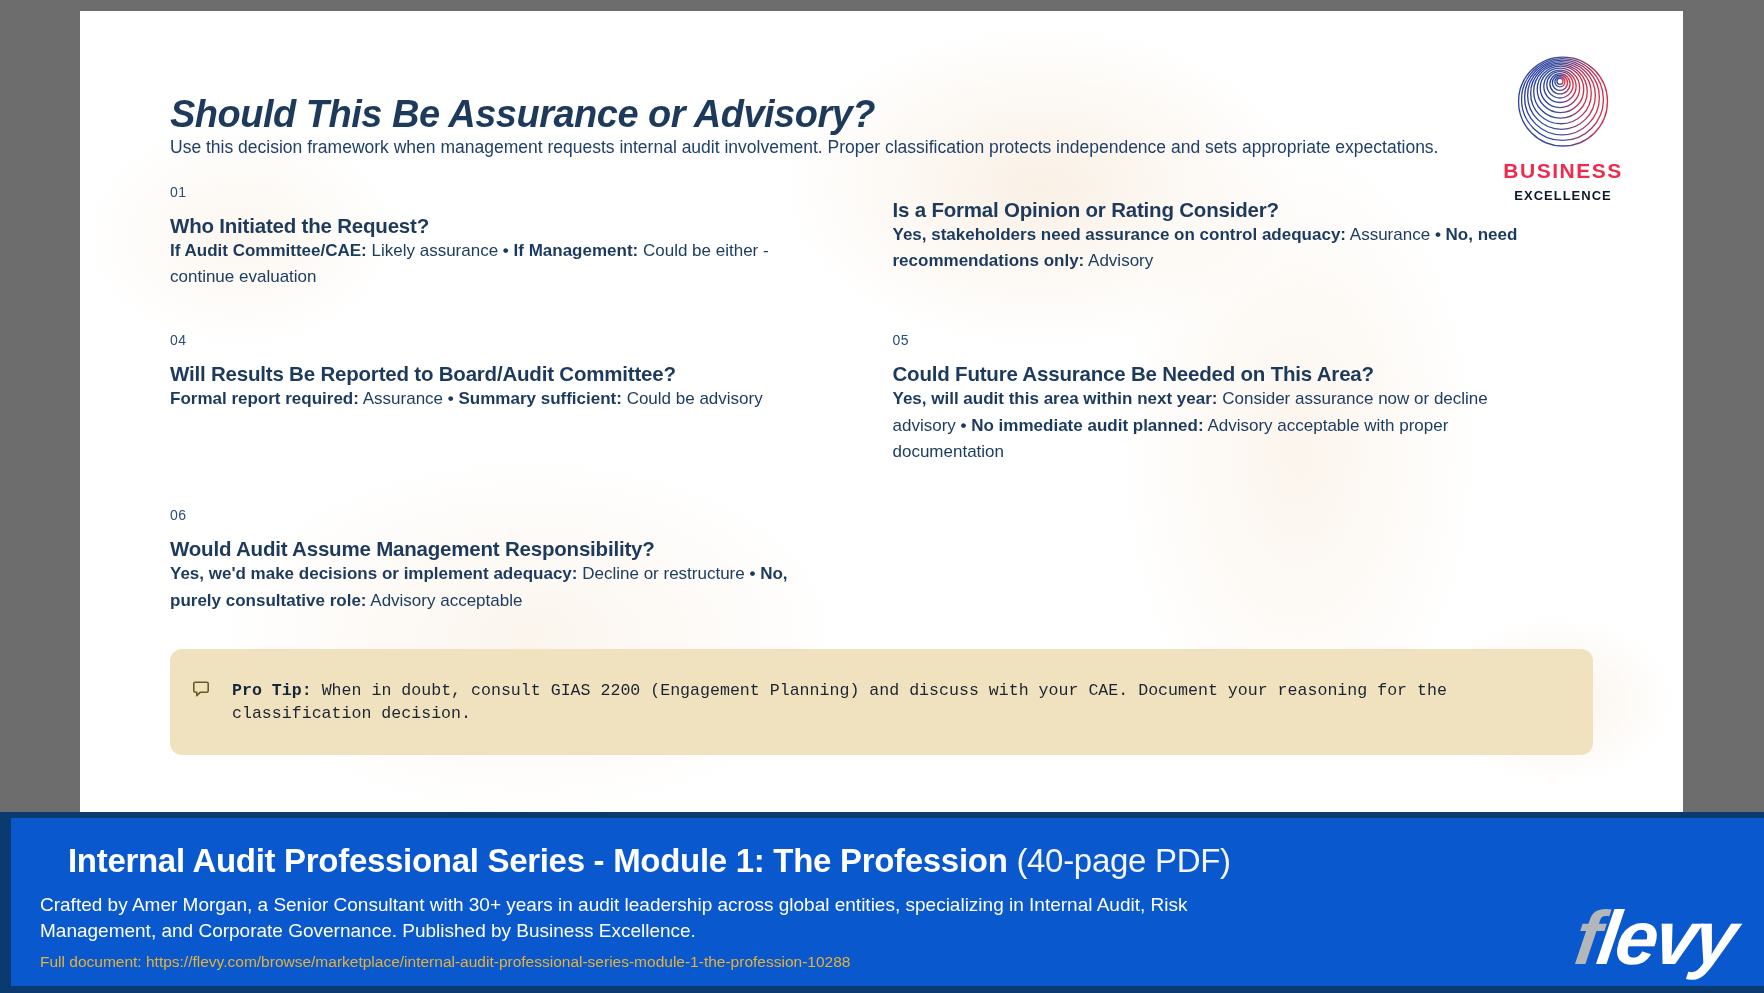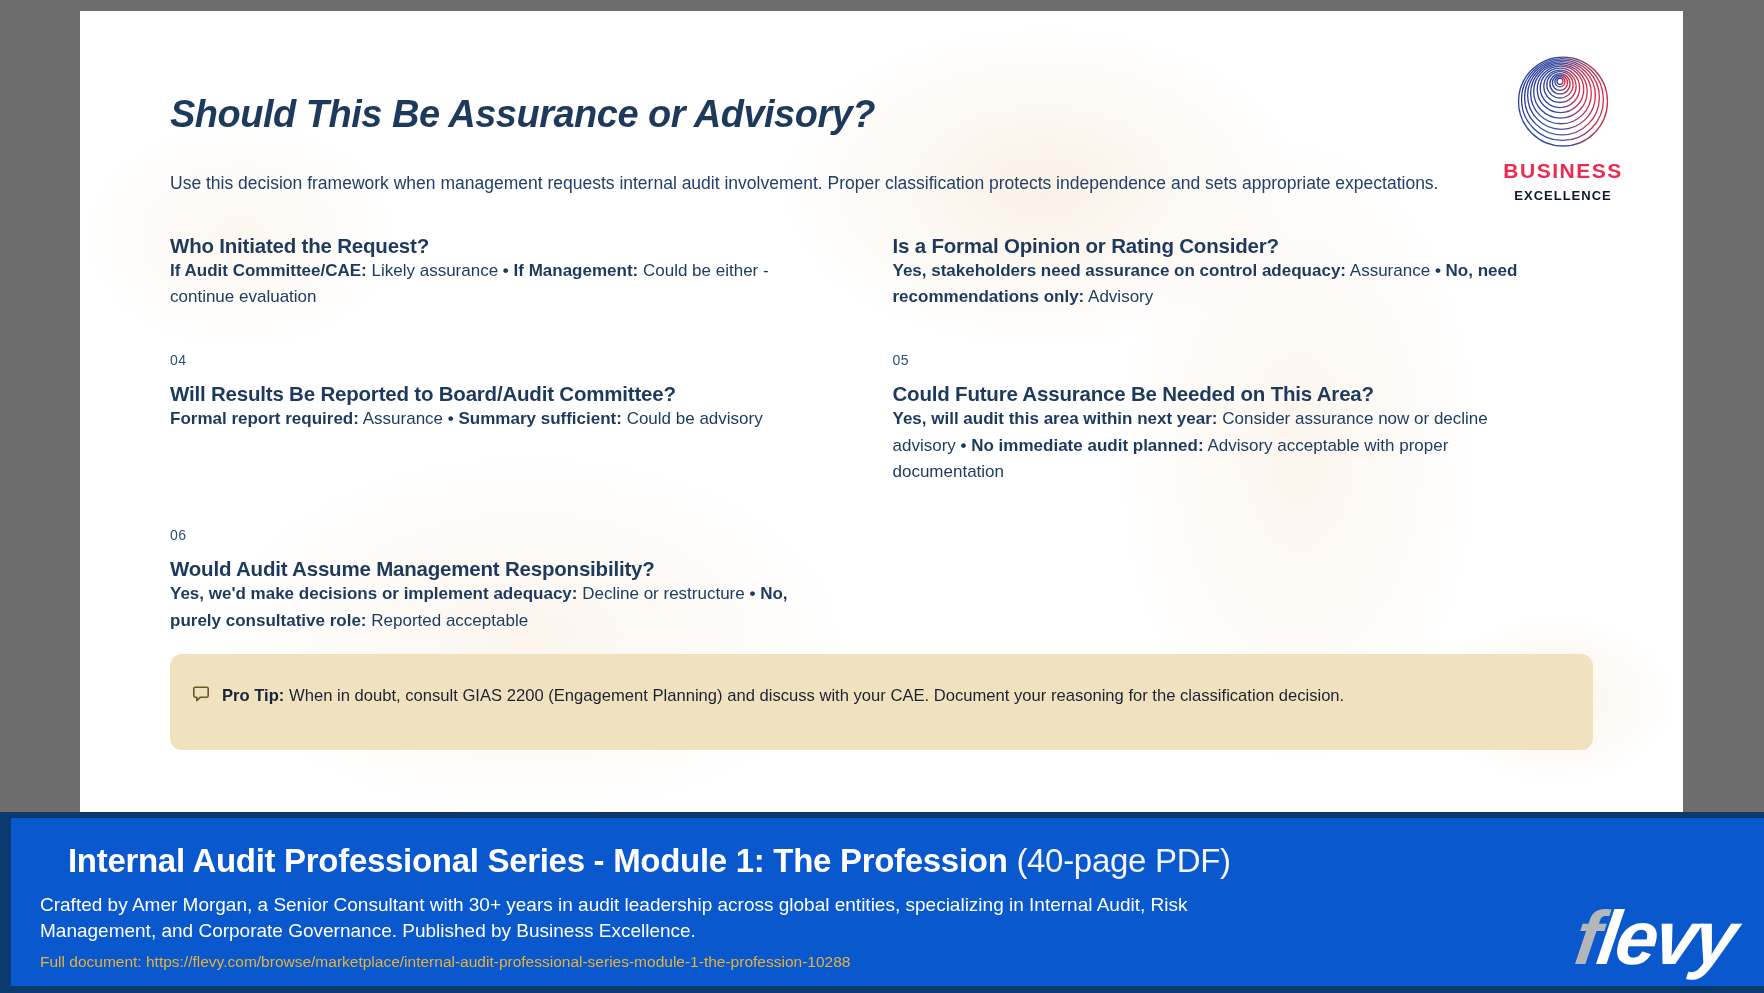--- a/index.html
+++ b/index.html
@@ -25,44 +25,44 @@
       radial-gradient(ellipse 260px 190px at 10% 28%, rgba(247,233,216,.40), transparent 60%),
       radial-gradient(ellipse 200px 140px at 92% 86%, rgba(243,224,201,.40), transparent 60%);
   }
   .page-inner { position:relative; padding:0 90px; z-index:1; }
 
   .doc-title {
     margin-top:82px; font-size:38px; font-weight:bold;
     letter-spacing:-0.5px; color:#1d3a5c;font-style:italic;
   }
   .doc-intro {
-    margin-top:36px; font-size:17.5px; color:#21416a; line-height:1.35;
+    font-size:17.5px; color:#21416a; line-height:1.35;
   }
 
   
   .grid {
     margin-top:24px; display:grid;
     grid-template-columns:1fr 1fr; column-gap:22px; row-gap:42px;
   }
   .item .num { font-size:14px; color:#2c4d77; letter-spacing:.5px; }
   .item .item-h {
     margin-top:14px; font-size:20.5px; font-weight:bold;
     color:#1d3a5c; letter-spacing:-0.2px;
   }
   .item .item-b {
     font-size:17px; line-height:1.55;
     color:#1e3d61; max-width:660px;
   }
   .item .item-b b { color:#1c3a5e; }
 
   
   .protip {
-    margin-top:20px; background:#f1e2bf; border-radius:12px;
-    padding:30px 30px 30px 22px; display:flex; gap:12px;
-    align-items:flex-start; min-height:96px;
+    margin-top:35px; background:#f1e2bf; border-radius:12px;
+    padding:30px 30px 30px 22px; display:flex; gap:22px;
+    align-items:flex-start; min-height:96px;font-family:Liberation Mono, monospace;
   }
   .protip .tip-icon { flex:0 0 auto; margin-top:1px; }
   .protip .tip-text { font-size:16.6px; color:#1a2433; line-height:1.4; }
   .protip .tip-text b { color:#14253c; }
 
   
   .brand {
     position:absolute; top:42px; right:40px; width:160px;
     text-align:center; z-index:2;
   }
@@ -139,20 +139,21 @@
       <div class="brand-word2">EXCELLENCE</div>
     </div>
 
     <div class="page-inner">
       <h1 class="doc-title">Should This Be Assurance or Advisory?</h1>
       <p class="doc-intro">Use this decision framework when management requests internal audit involvement. Proper classification protects independence and sets appropriate expectations.</p>
 
       <div class="grid">
 
         <div class="item">
+          <div class="num">01</div>
           <h3 class="item-h">Who Initiated the Request?</h3>
           <p class="item-b">
             <b>If Audit Committee/CAE:</b>
             <span>Likely assurance</span>
             <b class="sep">•</b>
             <b>If Management:</b>
             <span>Could be either - continue evaluation</span>
           </p>
         </div>
 
@@ -193,21 +194,21 @@
         </div>
 
         <div class="item">
           <div class="num">06</div>
           <h3 class="item-h">Would Audit Assume Management Responsibility?</h3>
           <p class="item-b">
             <b>Yes, we'd make decisions or implement adequacy:</b>
             <span>Decline or restructure</span>
             <b class="sep">•</b>
             <b>No, purely consultative role:</b>
-            <span>Reported acceptable</span>
+            <span>Advisory acceptable</span>
           </p>
         </div>
 
       </div>
 
       <div class="protip">
         <svg class="tip-icon" width="18" height="18" viewBox="0 0 18 18">
           <path d="M3.2 2.2h11.6c.8 0 1.4.6 1.4 1.4v7.2c0 .8-.6 1.4-1.4 1.4H8.4l-3.6 3.4v-3.4H3.2c-.8 0-1.4-.6-1.4-1.4V3.6c0-.8.6-1.4 1.4-1.4z" fill="none" stroke="#6b5a20" stroke-width="1.6" stroke-linejoin="round"></path>
         </svg>
         <p class="tip-text">

